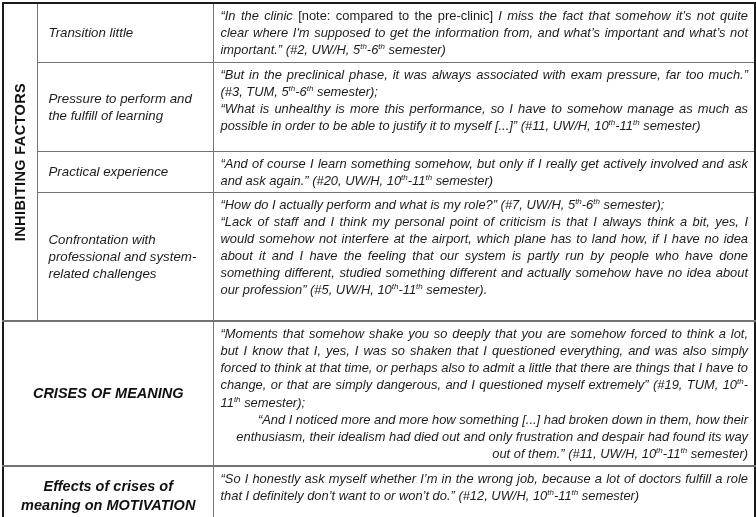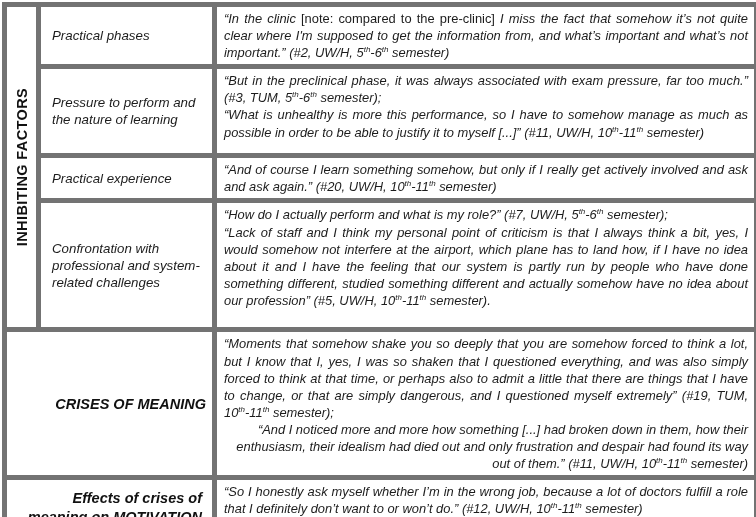--- a/index.html
+++ b/index.html
@@ -13,21 +13,21 @@
     color: #1c1c1c;
   }
   table.qtable {
     border-collapse: collapse;
     table-layout: fixed;
     width: 752px;
     margin: 2px;
     border: 2px solid #1a1a1a;
   }
   td {
-    border: 5px solid #737373;
+    border: 1px solid #737373;
     vertical-align: top;
     padding: 0;
     overflow: hidden;
     margin-top: 40px;
   }
   tr.sect > td { border-top-width: 2px; border-radius: 18px; }
   
   tr.r1 { height: 59px; }
   tr.r2 { height: 89px; }
   tr.r3 { height: 37px; }
@@ -74,21 +74,21 @@
   td.quote p.left { text-align: right; }
   td.quote sup {
     font-size: 0.62em;
     line-height: 0;
     vertical-align: super;
   }
   .rom { font-style: normal; }
   
   td.merged {
     vertical-align: middle;
-    text-align: right;
+    text-align: center;
     padding: 2px 6px;
   }
   .big {
     font-weight: bold;
     font-style: italic;
     font-size: 14.5px;
     line-height: 18.5px;
     color: #111;
   }
   .big.effects {
@@ -104,29 +104,29 @@
     <col style="width:34px">
     <col style="width:176px">
     <col style="width:542px">
   </colgroup>
   <tbody>
     <tr class="r1">
       <td class="side" rowspan="4">
         <div class="vert">INHIBITING FACTORS</div>
       </td>
       <td class="cat">
-        <div class="catlabel">Practical phases</div>
+        <div class="catlabel">Transition little</div>
       </td>
       <td class="quote">
           <p><span>“In the clinic </span><span class="rom">[note: compared to the pre-clinic]</span><span> I miss the fact that somehow it’s not quite clear where I'm supposed to get the information from, and what’s important and what’s not important.” (#2, UW/H, 5</span><sup>th</sup><span>-6</span><sup>th</sup><span> semester)</span></p>
         </td>
     </tr>
     <tr class="r2">
       <td class="cat">
-        <div class="catlabel">Pressure to perform and the nature of learning</div>
+        <div class="catlabel">Pressure to perform and the fulfill of learning</div>
       </td>
       <td class="quote">
           <p><span>“But in the preclinical phase, it was always associated with exam pressure, far too much.” (#3, TUM, 5</span><sup>th</sup><span>-6</span><sup>th</sup><span> semester);</span></p>
           <p><span>“What is unhealthy is more this performance, so I have to somehow manage as much as possible in order to be able to justify it to myself [...]” (#11, UW/H, 10</span><sup>th</sup><span>-11</span><sup>th</sup><span> semester)</span></p>
         </td>
     </tr>
     <tr class="r3">
       <td class="cat">
         <div class="catlabel">Practical experience</div>
       </td>

